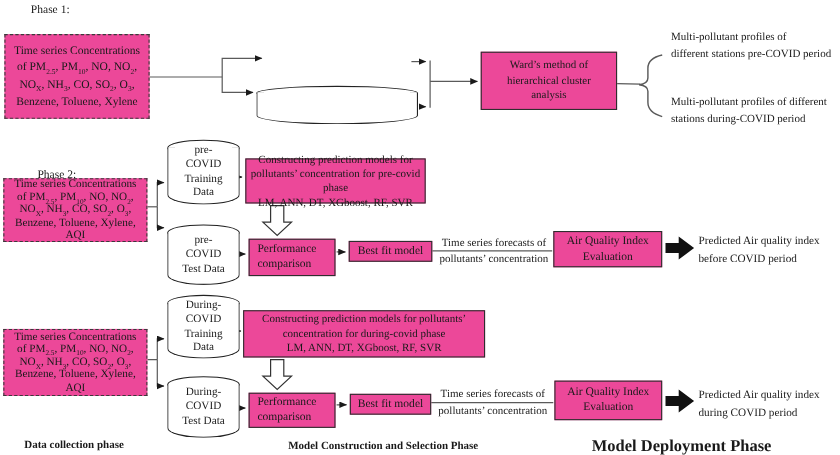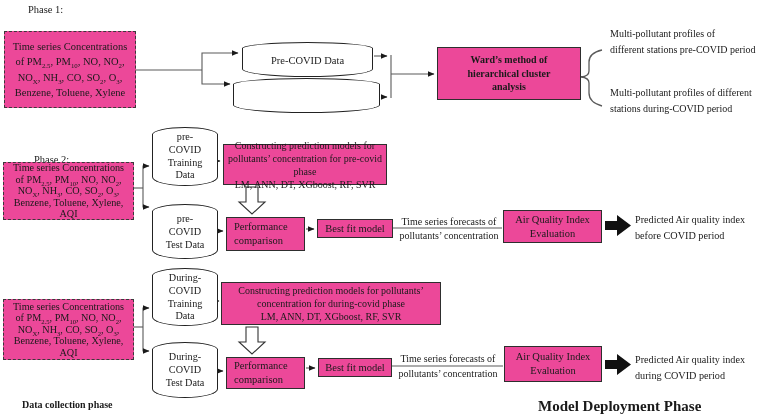--- a/index.html
+++ b/index.html
@@ -78,32 +78,27 @@
 
   <div class="lbl" style="left:28px;top:4px;text-align:center;">Phase 1:</div>
 
   <div class="box dashedbox" style="left:4px;top:31px;width:132px;height:77px;line-height:15.5px;">
       <div class="chem-line"><span>Time series Concentrations</span></div>
       <div class="chem-line"><span>of PM</span><sub>2.5</sub><span>, PM</span><sub>10</sub><span>, NO, NO</span><sub>2</sub><span>,</span></div>
       <div class="chem-line"><span>NO</span><sub>X</sub><span>, NH</span><sub>3</sub><span>, CO, SO</span><sub>2</sub><span>, O</span><sub>3</sub><span>,</span></div>
       <div class="chem-line"><span>Benzene, Toluene, Xylene</span></div>
     </div>
 
-  <div class="cyl cyl-wide" style="left:242px;top:42px;width:131px;height:35px;">
-    <div class="cyl-top"></div>
-    <div class="cyl-body"></div>
-    <div class="cyl-text">Pre-COVID Data</div>
-  </div>
 
   <div class="cyl cyl-wide" style="left:233px;top:78px;width:147px;height:35px;">
     <div class="cyl-top"></div>
     <div class="cyl-body"></div>
   </div>
 
-  <div class="box pre fine" style="left:437px;top:47px;width:144px;height:53px;line-height:13.5px;font-weight:bold;">Ward’s method of
+  <div class="box pre fine" style="left:437px;top:47px;width:124px;height:53px;line-height:13.5px;">Ward’s method of
 hierarchical cluster
 analysis</div>
 
   <div class="lbl pre fine" style="left:610px;top:26px;width:156px;line-height:15.5px;">Multi-pollutant profiles of
 different stations pre-COVID period</div>
 
   <div class="lbl pre fine" style="left:610px;top:85px;width:156px;line-height:15.5px;">Multi-pollutant profiles of different
 stations during-COVID period</div>
 
   <div class="lbl" style="left:34px;top:124px;margin-top:30px;">Phase 2:</div>
@@ -188,15 +183,16 @@
   <div class="lbl fine" style="left:394px;top:353px;width:108px;text-align:center;">Time series forecasts of</div>
   <div class="lbl fine" style="left:394px;top:368px;width:108px;text-align:center;">pollutants’ concentration</div>
 
   <div class="box pre" style="left:504px;top:346px;width:98px;height:36px;line-height:14px;border-width:1.5px;">Air Quality Index
 Evaluation</div>
 
   <div class="lbl pre" style="left:635px;top:352px;width:130px;line-height:15.5px;font-size:10.2px;">Predicted Air quality index
 during COVID period</div>
 
   <div class="lbl bold" style="left:22px;top:399px;font-size:10px;">Data collection phase</div>
+  <div class="lbl bold" style="left:262px;top:400px;font-size:10px;white-space:nowrap;">Model Construction and Selection Phase</div>
   <div class="lbl bold" style="left:538px;top:398px;font-size:15px;white-space:nowrap;">Model Deployment Phase</div>
 
 </div>
 
 </body></html>

